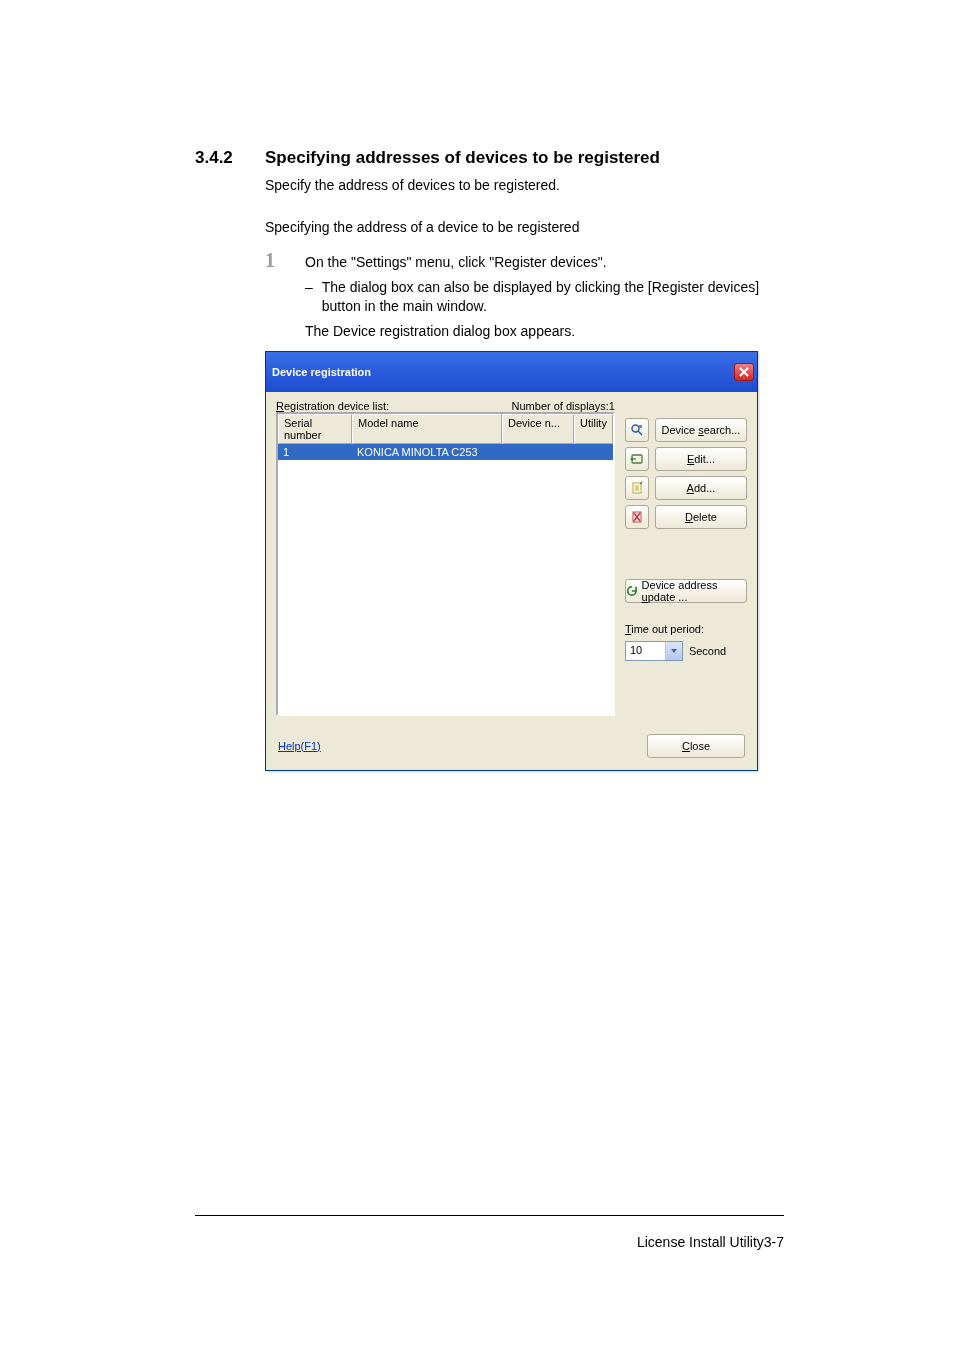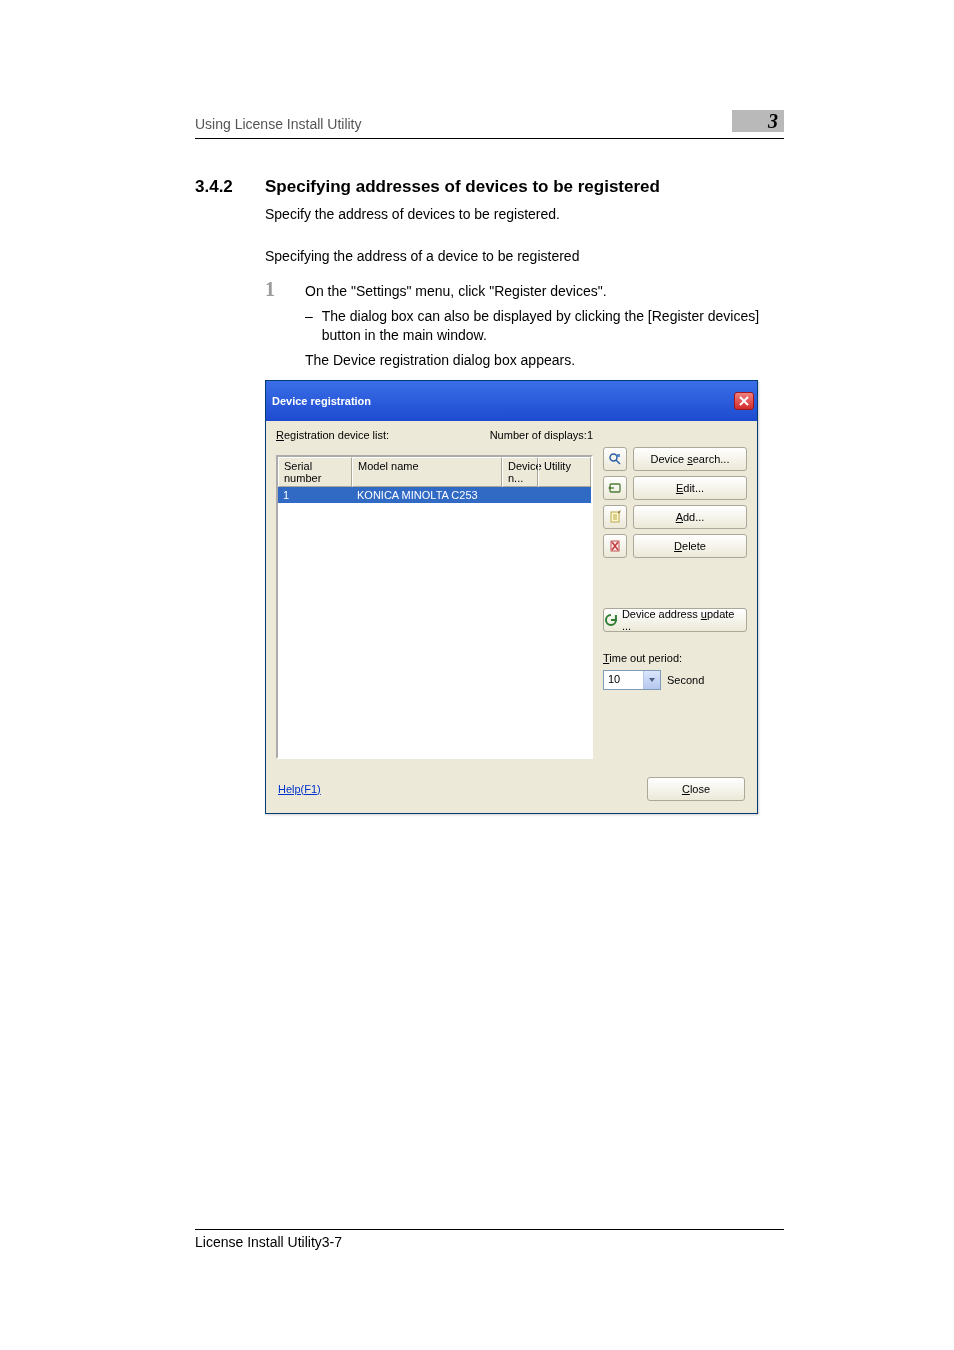--- a/index.html
+++ b/index.html
@@ -148,21 +148,21 @@
     padding: 8px 10px 0 10px;
     gap: 10px;
   }
   .left-col { flex: 1; }
   .right-col { width: 144px; }
 
   .listlabel-row {
     display: flex;
     justify-content: space-between;
     font-size: 11px;
-    margin-bottom: 14px;
+    margin-bottom: 0;
     align-items: flex-end;
   }
   .underline-letter { text-decoration: underline; }
 
   .listview {
     border: 2px inset #fff;
     background: #fff;
     height: 304px;
     box-sizing: border-box;
     display: flex;
@@ -175,21 +175,21 @@
   }
   .listheader-cell {
     border: 1px solid #fff;
     border-right-color: #aca899;
     border-bottom-color: #aca899;
     padding: 2px 5px;
     box-sizing: border-box;
   }
   .col-serial { width: 74px; }
   .col-model  { width: 150px; }
-  .col-devn   { width: 36px; }
+  .col-devn   { width: 72px; }
   .col-rem    { flex: 1; }
 
   .listrow {
     display: flex;
     background: #316ac5;
     color: #fff;
     font-size: 11px;
   }
   .listrow-cell {
     padding: 2px 5px;
@@ -296,39 +296,31 @@
     justify-content: center;
     font-size: 11px;
   }
 
   .page-footer {
     position: absolute;
     left: 195px;
     right: 170px;
     bottom: 100px;
     border-top: 1px solid #000;
-    padding-top: 4px;
-    display: flex;
-    justify-content: flex-start;
+    padding-top: 18px;
+    display: flex;
+    justify-content: flex-end;
     font-size: 14px;
   }
 </style>
 </head>
 <body>
 
 <div class="page">
 
-  <div class="header-row">
-    <div class="header-left">Using License Install Utility</div>
-    <div class="chapter-badge">
-      <div class="chapter-bar">
-        <span class="chapter-num">3</span>
-      </div>
-    </div>
-  </div>
 
   <div class="h2-row">
     <div class="h2-num">3.4.2</div>
     <div class="h2-text">Specifying addresses of devices to be registered</div>
   </div>
 
   <div class="content-indent">
     <div class="para">Specify the address of devices to be registered.</div>
     <div class="h3">Specifying the address of a device to be registered</div>
   </div>

